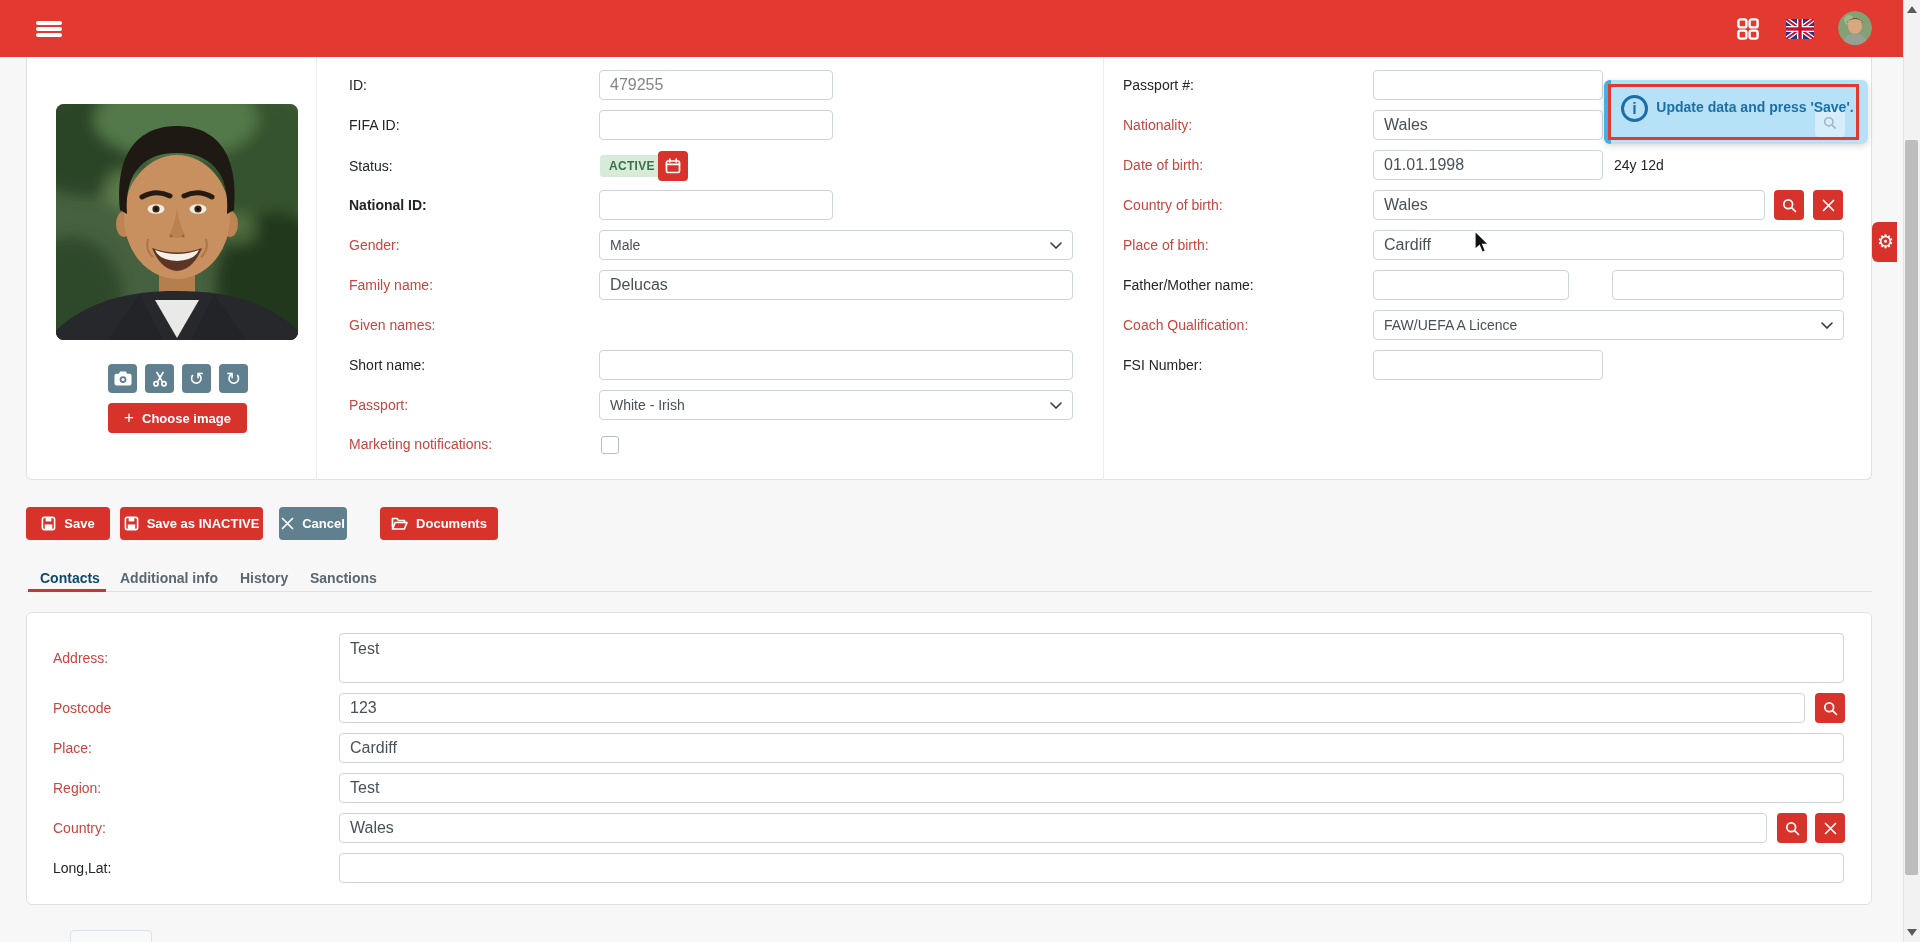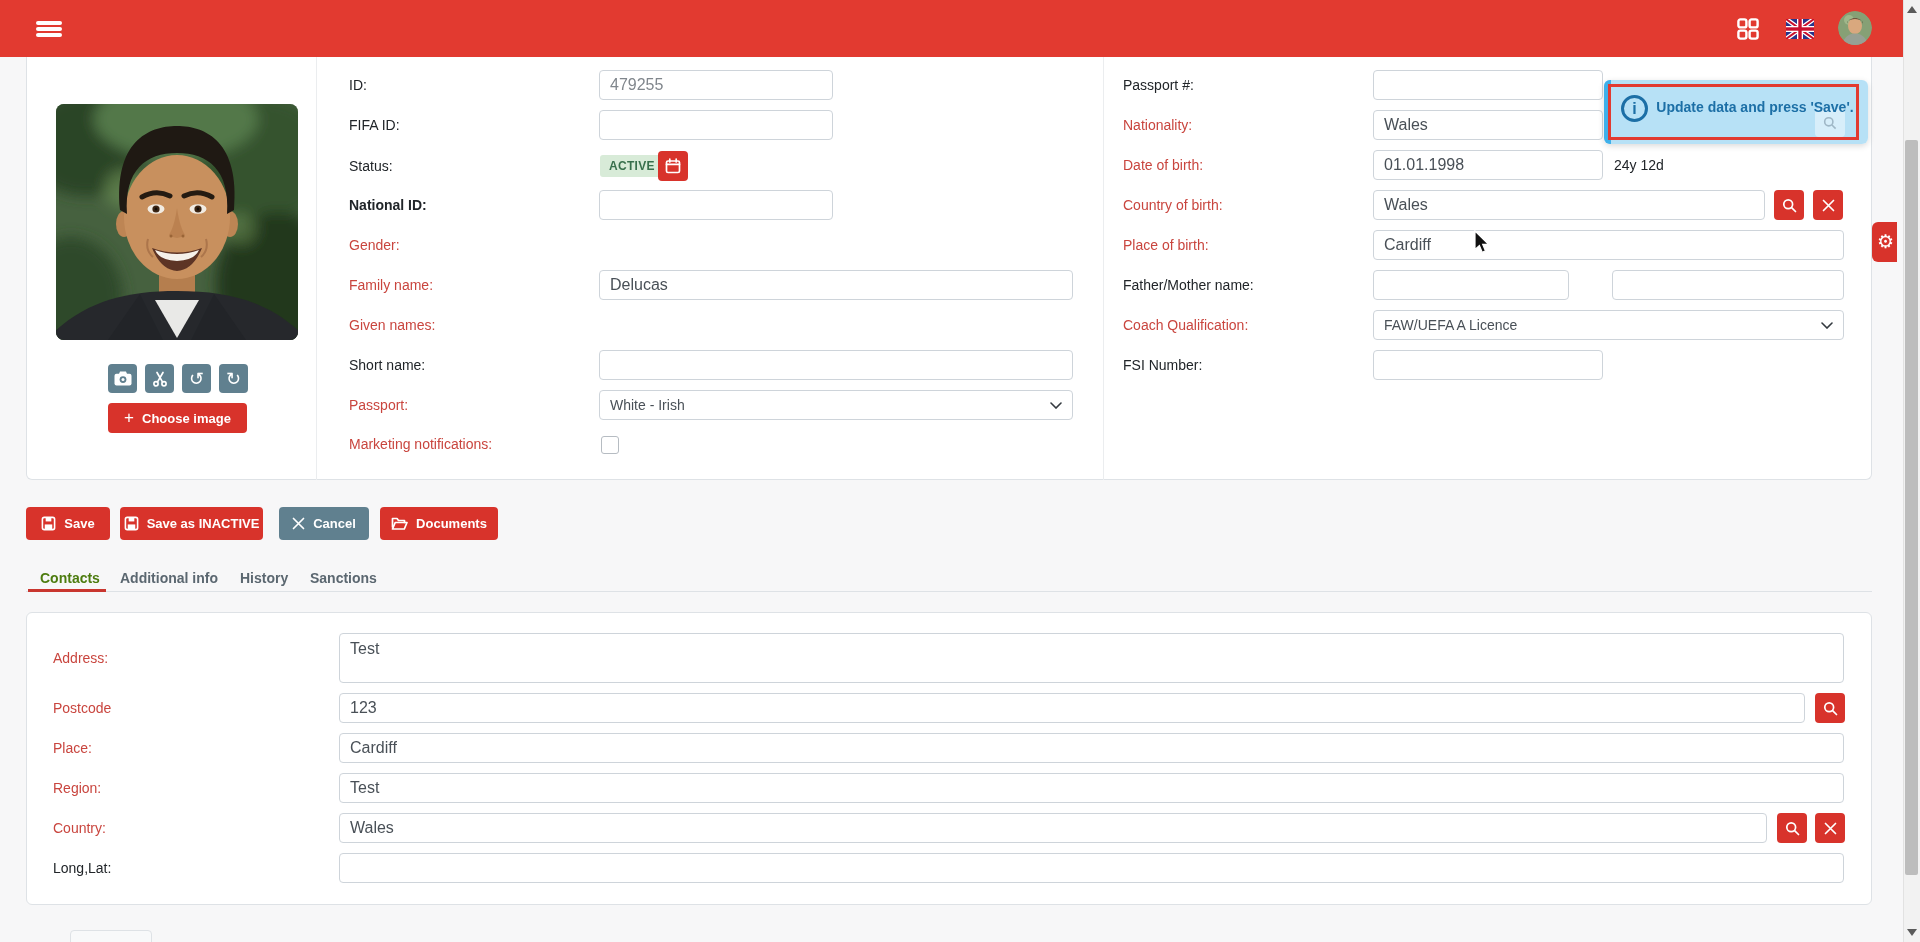--- a/index.html
+++ b/index.html
@@ -43,21 +43,21 @@
   
   .btn { height:33px; border:none; border-radius:4px; color:#fff; font-family:"Liberation Sans",sans-serif;
          font-size:13px; font-weight:bold; display:flex; align-items:center; justify-content:center; gap:8px; cursor:pointer; }
   .btn-red { background:#d8332b; }
   .btn-slate { background:#60808f; }
   .toolbtn { width:29px; height:29px; background:#60808f; border:none; border-radius:4px; color:#fff;
              display:flex; align-items:center; justify-content:center; cursor:pointer; font-size:16px; }
 
   
   .tab { font-size:14px; font-weight:bold; color:#5b6770; height:26px; line-height:26px; cursor:pointer; }
-  .tab.active { color:#4d7c0f; }
+  .tab.active { color:#0c4a6e; }
 
   
   #tooltip { left:1604px; top:80px; width:264px; height:64px; background:rgba(181,224,246,.97);
              border-radius:6px; box-shadow:0 2px 6px rgba(0,0,0,.15); }
   #tooltip .bar { position:absolute; left:0; top:0; width:7px; height:64px; background:#3fb0ea; border-radius:6px 0 0 6px; }
   #tooltip .redbox { position:absolute; left:4px; top:4px; width:251px; height:56px; border:3px solid #e23a30; }
   #tooltip .info { position:absolute; left:17px; top:15px; width:27px; height:27px; border:3px solid #1c6fa6;
                    border-radius:50%; color:#1c6fa6; font-weight:bold; font-size:16px; text-align:center; line-height:22px; }
   #tooltip .txt { position:absolute; left:52px; top:15px; width:198px; color:#1c6fa6; font-weight:bold;
                   font-size:14px; line-height:24px; text-align:center; }
@@ -207,20 +207,26 @@
       <line x1="1.5" y1="6.4" x2="14.5" y2="6.4" class="tick"></line>
       <line x1="4.8" y1="1" x2="4.8" y2="4" class="tick"></line>
       <line x1="11.2" y1="1" x2="11.2" y2="4" class="tick"></line>
     </svg>
   </button>
 
   <div class="abs lbl" style="left:349px;top:190px;font-weight:bold;">National ID:</div>
   <input class="abs inp" style="left: 599px; top: 190px; width: 234px;" value="">
 
   <div class="abs lbl req" style="left:349px;top:230px;">Gender:</div>
+  <div class="abs sel" style="left:599px;top:230px;width:474px;">
+    <span>Male</span>
+    <svg width="12" height="7" viewBox="0 0 12 7">
+        <path d="M1 1 L6 6 L11 1" stroke="#343a40" stroke-width="1.6" fill="none" stroke-linecap="round"></path>
+      </svg>
+  </div>
 
   <div class="abs lbl req" style="left:349px;top:270px;text-align:center;">Family name:</div>
   <input class="abs inp" style="left: 599px; top: 270px; width: 474px;" value="Delucas">
 
   <div class="abs lbl req" style="left:349px;top:310px;">Given names:</div>
 
   <div class="abs lbl" style="left:349px;top:350px;">Short name:</div>
   <input class="abs inp" style="left: 599px; top: 350px; width: 474px;" value="">
 
   <div class="abs lbl req" style="left:349px;top:390px;">Passport:</div>
@@ -306,21 +312,21 @@
     <span>Save</span>
   </button>
   <button class="abs btn btn-red" style="left:120px;top:507px;width:143px;">
     <svg width="15" height="15" viewBox="0 0 16 16">
       <rect x="1.5" y="1.5" width="13" height="13" rx="2" class="tick"></rect>
       <rect x="5" y="1.8" width="6" height="4" fill="#fff"></rect>
       <rect x="4" y="9" width="8" height="5" fill="#fff"></rect>
     </svg>
     <span>Save as INACTIVE</span>
   </button>
-  <button class="abs btn btn-slate" style="left:279px;top:507px;width:90px;">
+  <button class="abs btn btn-slate" style="left:279px;top:507px;width:68px;">
     <svg width="13" height="13" viewBox="0 0 13 13">
       <path d="M1.5 1.5 L11.5 11.5 M11.5 1.5 L1.5 11.5" class="tick"></path>
     </svg>
     <span>Cancel</span>
   </button>
   <button class="abs btn btn-red" style="left:380px;top:507px;width:118px;">
     <svg width="17" height="15" viewBox="0 0 17 15">
       <path d="M1.5 11 V2.5 H6 L7.5 4.5 H13.5 V6.5" class="tick"></path>
       <path d="M1.5 13 L4.2 6.5 H16 L13.3 13 Z" class="tick"></path>
     </svg>

